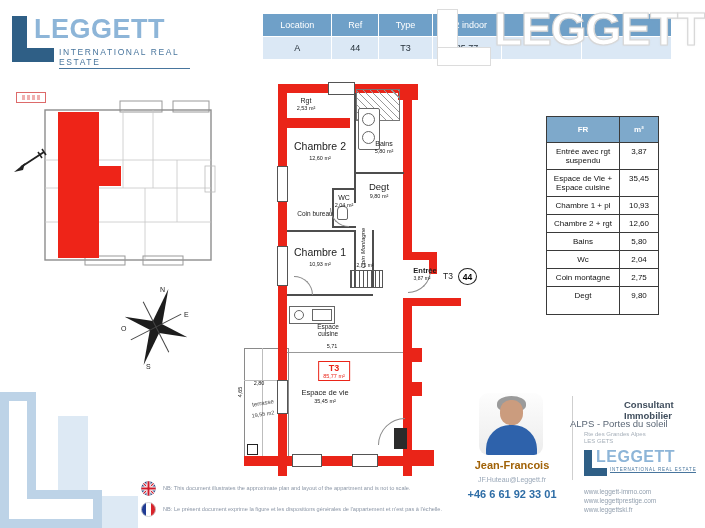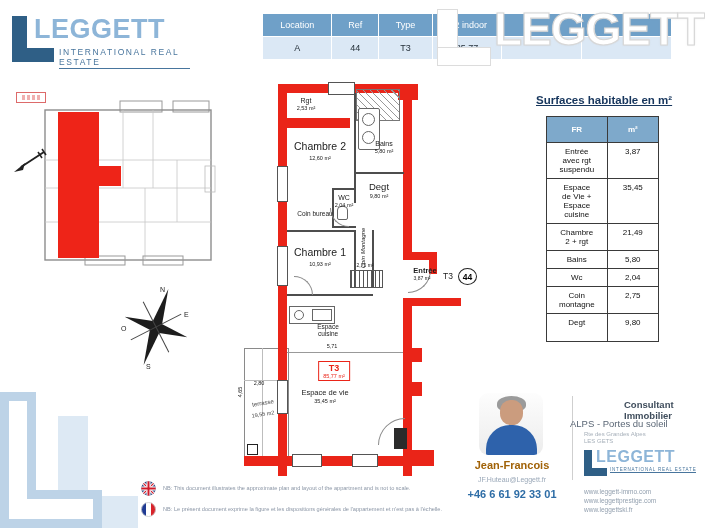--- a/index.html
+++ b/index.html
@@ -22,21 +22,21 @@
 
   
   .wm{z-index:6;pointer-events:none;}
   .wm-word{color:#fff;font-weight:bold;font-size:46px;letter-spacing:-1px;-webkit-text-stroke:1.2px #d7d7d7;text-shadow:0 0 2px rgba(190,190,190,.55);}
   .wm-tag{color:#c9cdd2;font-weight:bold;font-size:12.5px;letter-spacing:2.5px;text-shadow:0 0 1px #bbb;}
   .wm-l{background:#fff;box-shadow:0 0 0 1px #dcdcdc;}
 
   
   .surf-title{color:#17365d;font-weight:bold;font-size:11.5px;text-decoration:underline;}
   table.surf{border-collapse:collapse;width:113px;font-size:8px;color:#111;}
-  table.surf td,table.surf th{border:1.4px solid #3a3a3a;text-align:center;vertical-align:top;padding:4px 12px;}
+  table.surf td,table.surf th{border:1.4px solid #3a3a3a;text-align:center;vertical-align:top;padding:4px 0;}
   table.surf th{background:#7ea9cb;color:#fff;font-weight:bold;padding:8px 2px;}
   td.v{width:38px;}
 
   
   .rw{position:absolute;background:#ea2418;}
   .win{position:absolute;background:#fff;border:1px solid #555;box-sizing:border-box;}
   .tl{position:absolute;background:#4d4d4d;}
   .lbl{position:absolute;color:#1c1c1c;white-space:nowrap;transform:translate(-50%,-50%);text-align:center;}
   .ar{font-size:5.5px;color:#222;}
   .hatch{position:absolute;border:1px solid #777;background:repeating-linear-gradient(45deg,#999 0 1px,transparent 1px 5px);}
@@ -238,38 +238,41 @@
     <div class="lbl ar" style="left:8px;top:312px;transform:translate(-50%,-50%) rotate(-90deg);">4,65</div>
     <div class="lbl" style="left:31px;top:323px;font-size:6px;color:#444;transform:translate(-50%,-50%) rotate(-9deg);">terrasse</div>
     <div class="lbl" style="left:31px;top:334px;font-size:5.5px;color:#444;transform:translate(-50%,-50%) rotate(-9deg);">19,55 m2</div>
 
     <div class="lbl" style="left:193px;top:190px;font-size:7.5px;font-weight:bold;">Entrée</div>
     <div class="lbl ar" style="left:190px;top:198px;font-size:5px;">3,87 m²</div>
     <div class="lbl" style="left:216px;top:196px;font-size:8.5px;">T3</div>
     <div class="abs" style="left:226px;top:188px;width:17px;height:15px;border:1.5px solid #222;border-radius:50%;background:#fff;display:flex;align-items:center;justify-content:center;font-size:8.5px;font-weight:bold;">44</div>
   </div>
 
-  <div class="abs surf-title" style="left:536px;top:94px;">Surfaces habitable en m²</div>
   <table class="surf abs" style="left:546px;top:116px;">
     <tbody>
         <tr>
       <th>FR</th>
       <th class="v">m²</th>
     </tr>
     <tr>
           <td>Entrée avec rgt suspendu</td>
           <td class="v">3,87</td>
         </tr>
     <tr>
           <td>Espace de Vie + Espace cuisine</td>
           <td class="v">35,45</td>
         </tr>
     <tr>
+          <td>Chambre 1 + pl</td>
+          <td class="v">10,93</td>
+        </tr>
+    <tr>
           <td>Chambre 2 + rgt</td>
-          <td class="v">21,49</td>
+          <td class="v">12,60</td>
         </tr>
     <tr>
           <td>Bains</td>
           <td class="v">5,80</td>
         </tr>
     <tr>
           <td>Wc</td>
           <td class="v">2,04</td>
         </tr>
     <tr>

